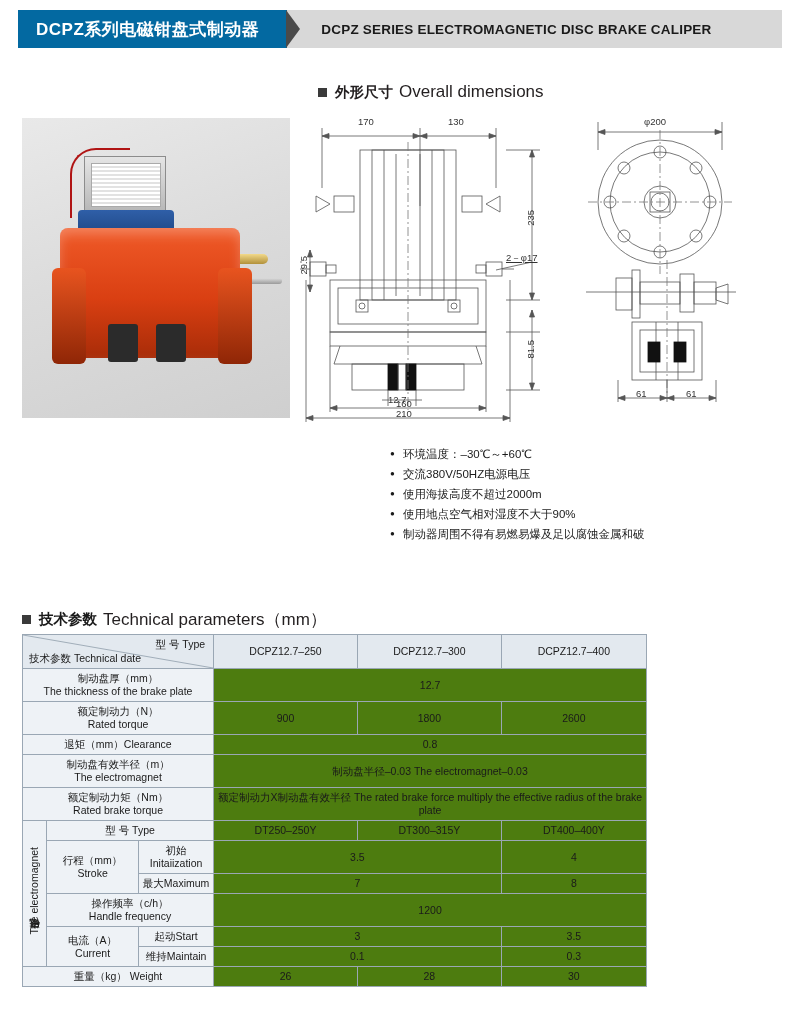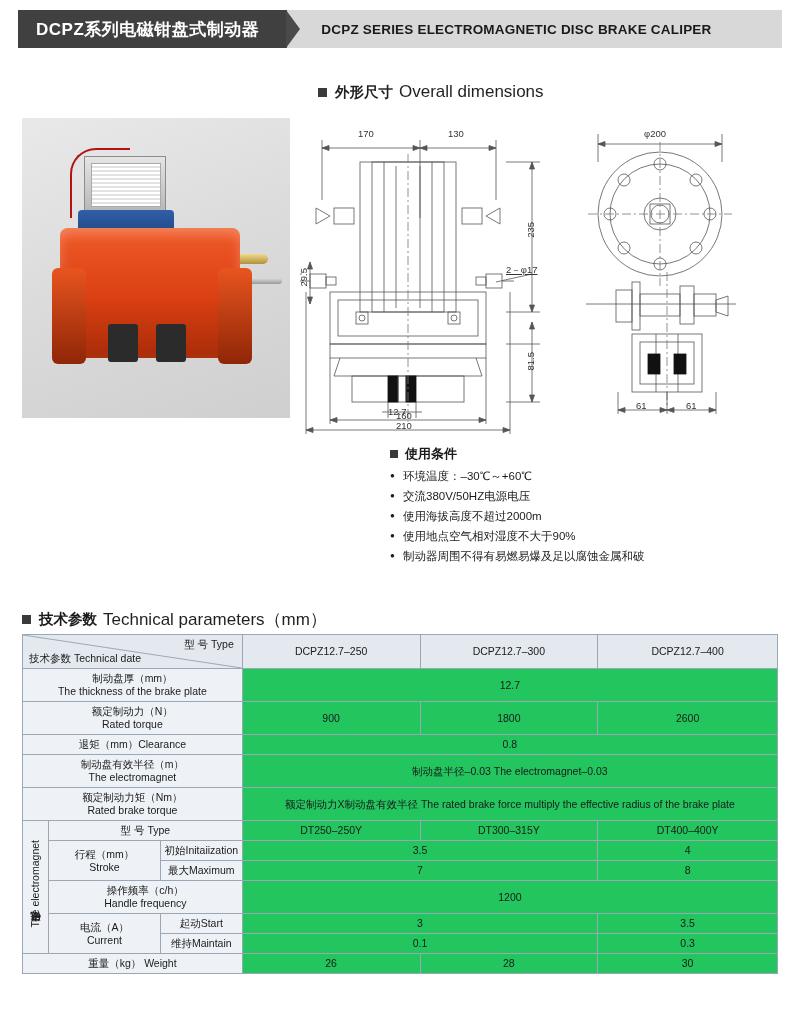--- a/index.html
+++ b/index.html
@@ -12,21 +12,21 @@
     position: relative;
     overflow: hidden;
   }
 
   
   .header {
     position: absolute; left: 18px; top: 10px; width: 764px; height: 38px;
     display: flex; align-items: stretch;
   }
   .header-left {
-    background: #404040;
+    background: #0369a1;
     color: #ffffff;
     display: flex; align-items: center;
     padding-left: 18px; padding-right: 28px;
     font-size: 17px; font-weight: bold;
     letter-spacing: 0.5px;
     position: relative;
   }
   .header-left::after {
     content:"";
     position:absolute; right:-13px; top:0;
@@ -119,21 +119,21 @@
   }
   .ph-wire {
     position:absolute; left: 48px; top: 30px; width: 60px; height: 70px;
     border-left: 2px solid #b01414;
     border-top: 2px solid #b01414;
     border-radius: 26px 0 0 0;
   }
 
   
   .drawings {
-    position: absolute; left: 300px; top: 110px; width: 486px; height: 320px; margin-top: 12px;
+    position: absolute; left: 300px; top: 110px; width: 486px; height: 320px;
   }
   .dim-text {
     position: absolute; font-size: 9.5px; color: #333; white-space: nowrap;
   }
   .vtext { writing-mode: vertical-rl; transform: rotate(180deg); }
 
   
   .usage {
     position: absolute; left: 390px; top: 444px; width: 400px;
     font-size: 11.5px; line-height: 20px; color: #1a1a1a;
@@ -142,24 +142,24 @@
   .usage .uhead .sq { width: 8px; height: 8px; background:#3a3a3a; margin-right:7px; }
   .usage ul { list-style: none; margin:0; padding:0; }
   .usage li { position: relative; padding-left: 13px; }
   .usage li::before {
     content:"●"; position:absolute; left:0; top:0; font-size:8px; line-height:20px; color:#1a1a1a;
   }
   .usage li.cont::before { content:""; }
 
   
   table.spec {
-    position: absolute; left: 22px; top: 634px; width: 756px;
+    position: absolute; left: 22px; top: 634px; width: 625px;
     border-collapse: collapse;
     font-size: 10.5px;
-    background:#22c55e;
+    background:#4d7c0f;
   }
   table.spec td {
     border: 1px solid #9aa7b4;
     text-align: center;
     vertical-align: middle;
     padding: 3px 2px;
     line-height: 13px;
     color:#1a1a1a;
   }
   .hdr { background: #e3e9ef; }
@@ -360,24 +360,20 @@
   <div class="dim-text" style="left:96px; top:288px;">160</div>
   <div class="dim-text" style="left:96px; top:298px;">210</div>
 
   
   <div class="dim-text" style="left:344px; top:6px;">φ200</div>
   <div class="dim-text" style="left:336px; top:278px;">61</div>
   <div class="dim-text" style="left:386px; top:278px;">61</div>
 </div>
 
 <div class="usage">
-  <div class="uhead">
-    <span class="sq"></span>
-    <span>使用条件</span>
-  </div>
   <ul>
     <li>环境温度：–30℃～+60℃</li>
     <li>交流380V/50HZ电源电压</li>
     <li>使用海拔高度不超过2000m</li>
     <li>使用地点空气相对湿度不大于90%</li>
     <li>制动器周围不得有易燃易爆及足以腐蚀金属和破</li>
   </ul>
 </div>
 
 <div class="sec-title" id="tech-title">

